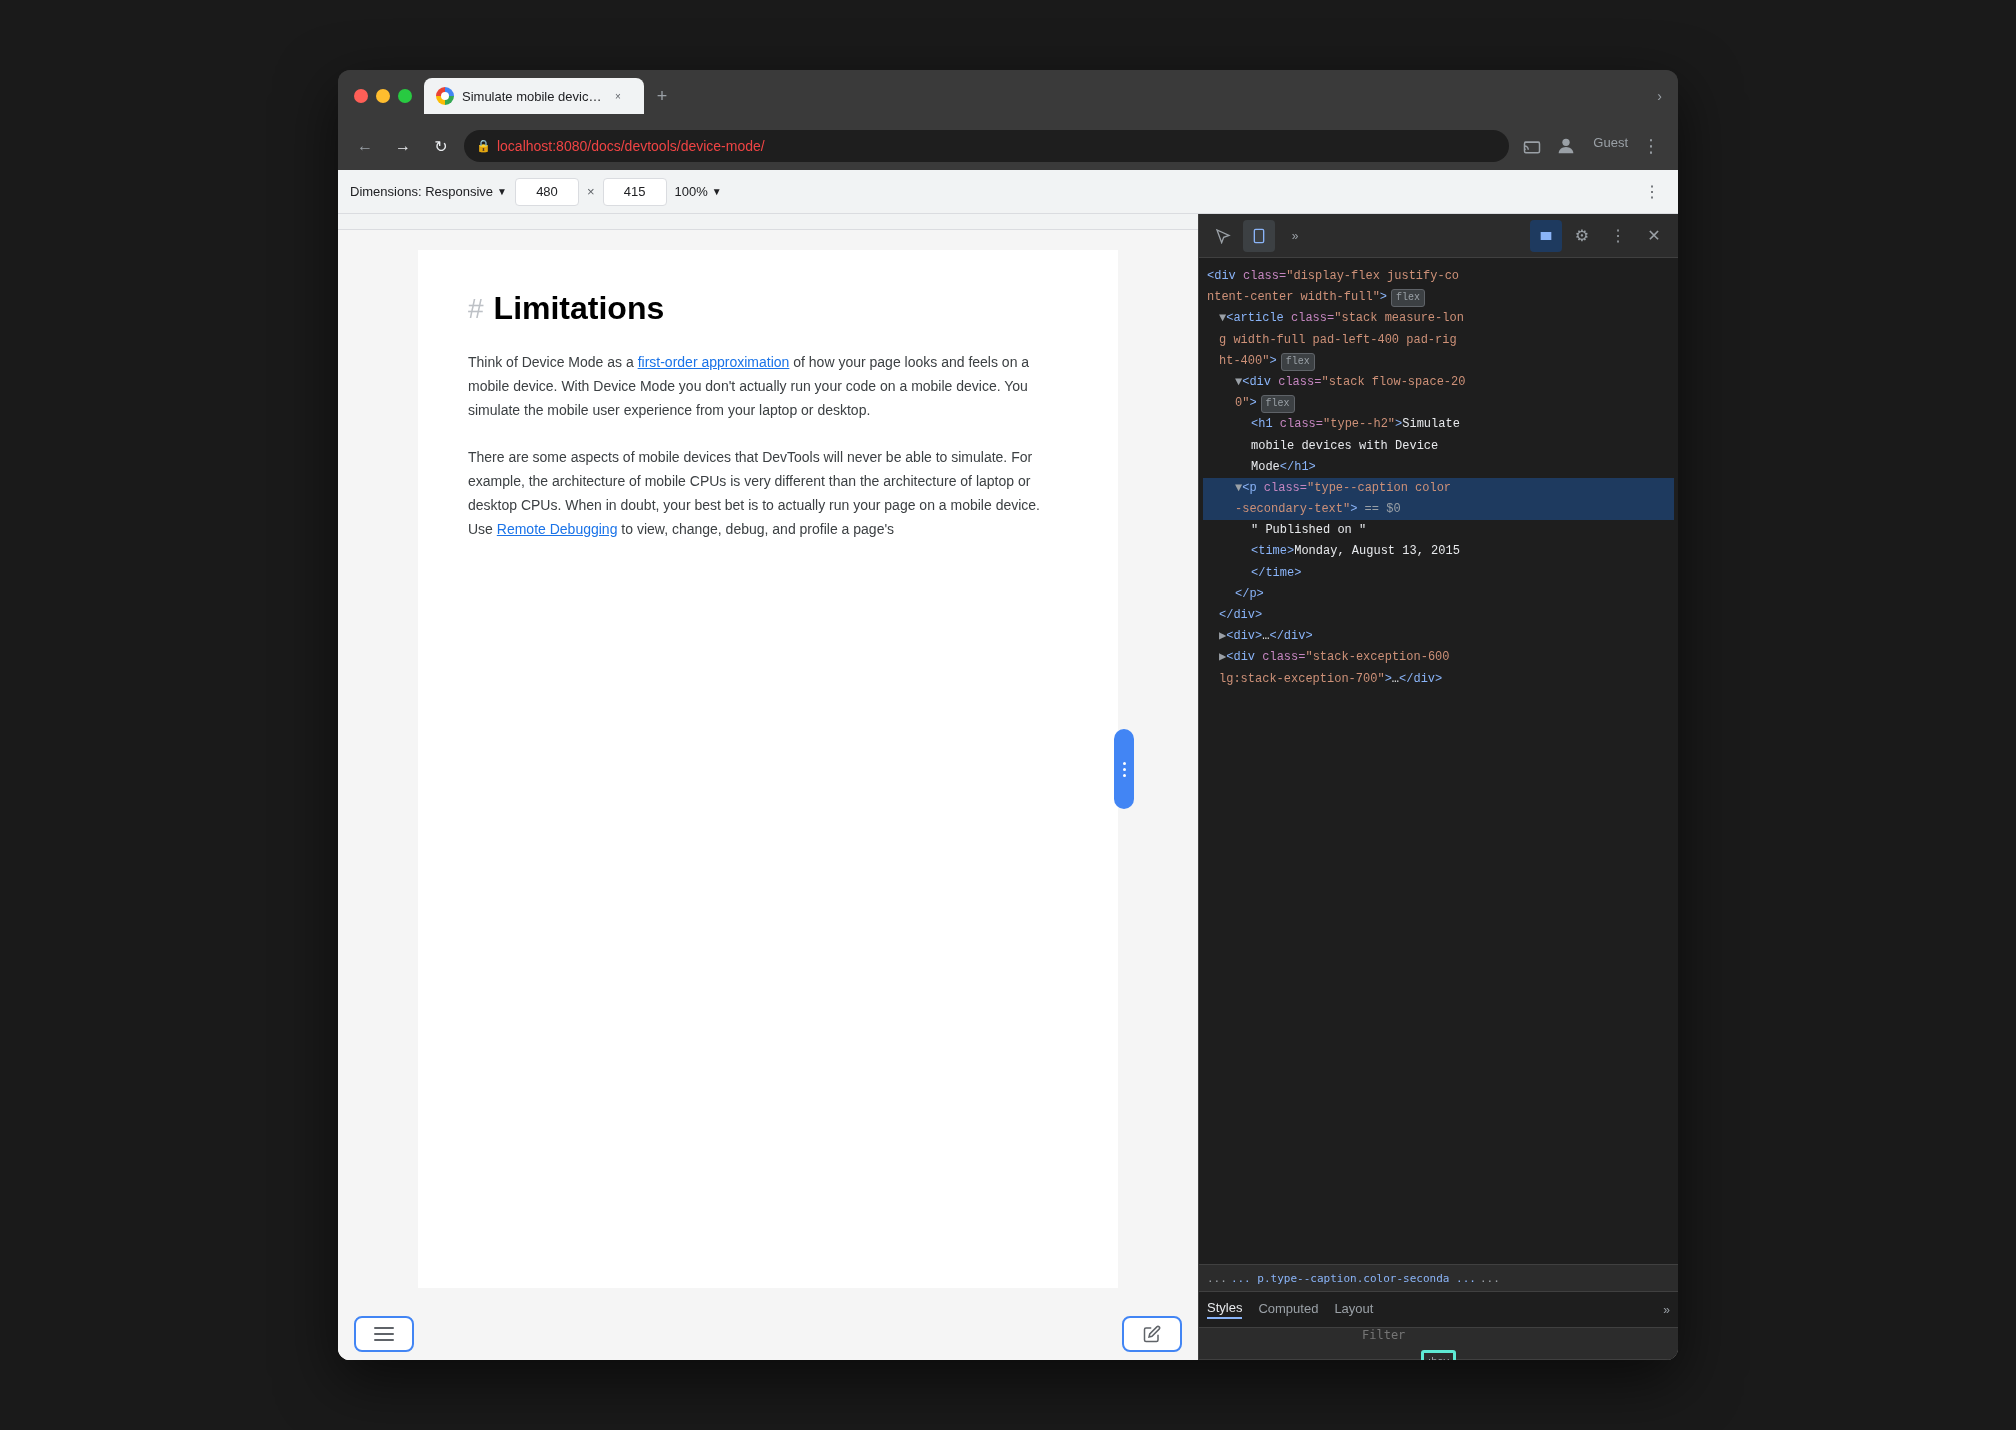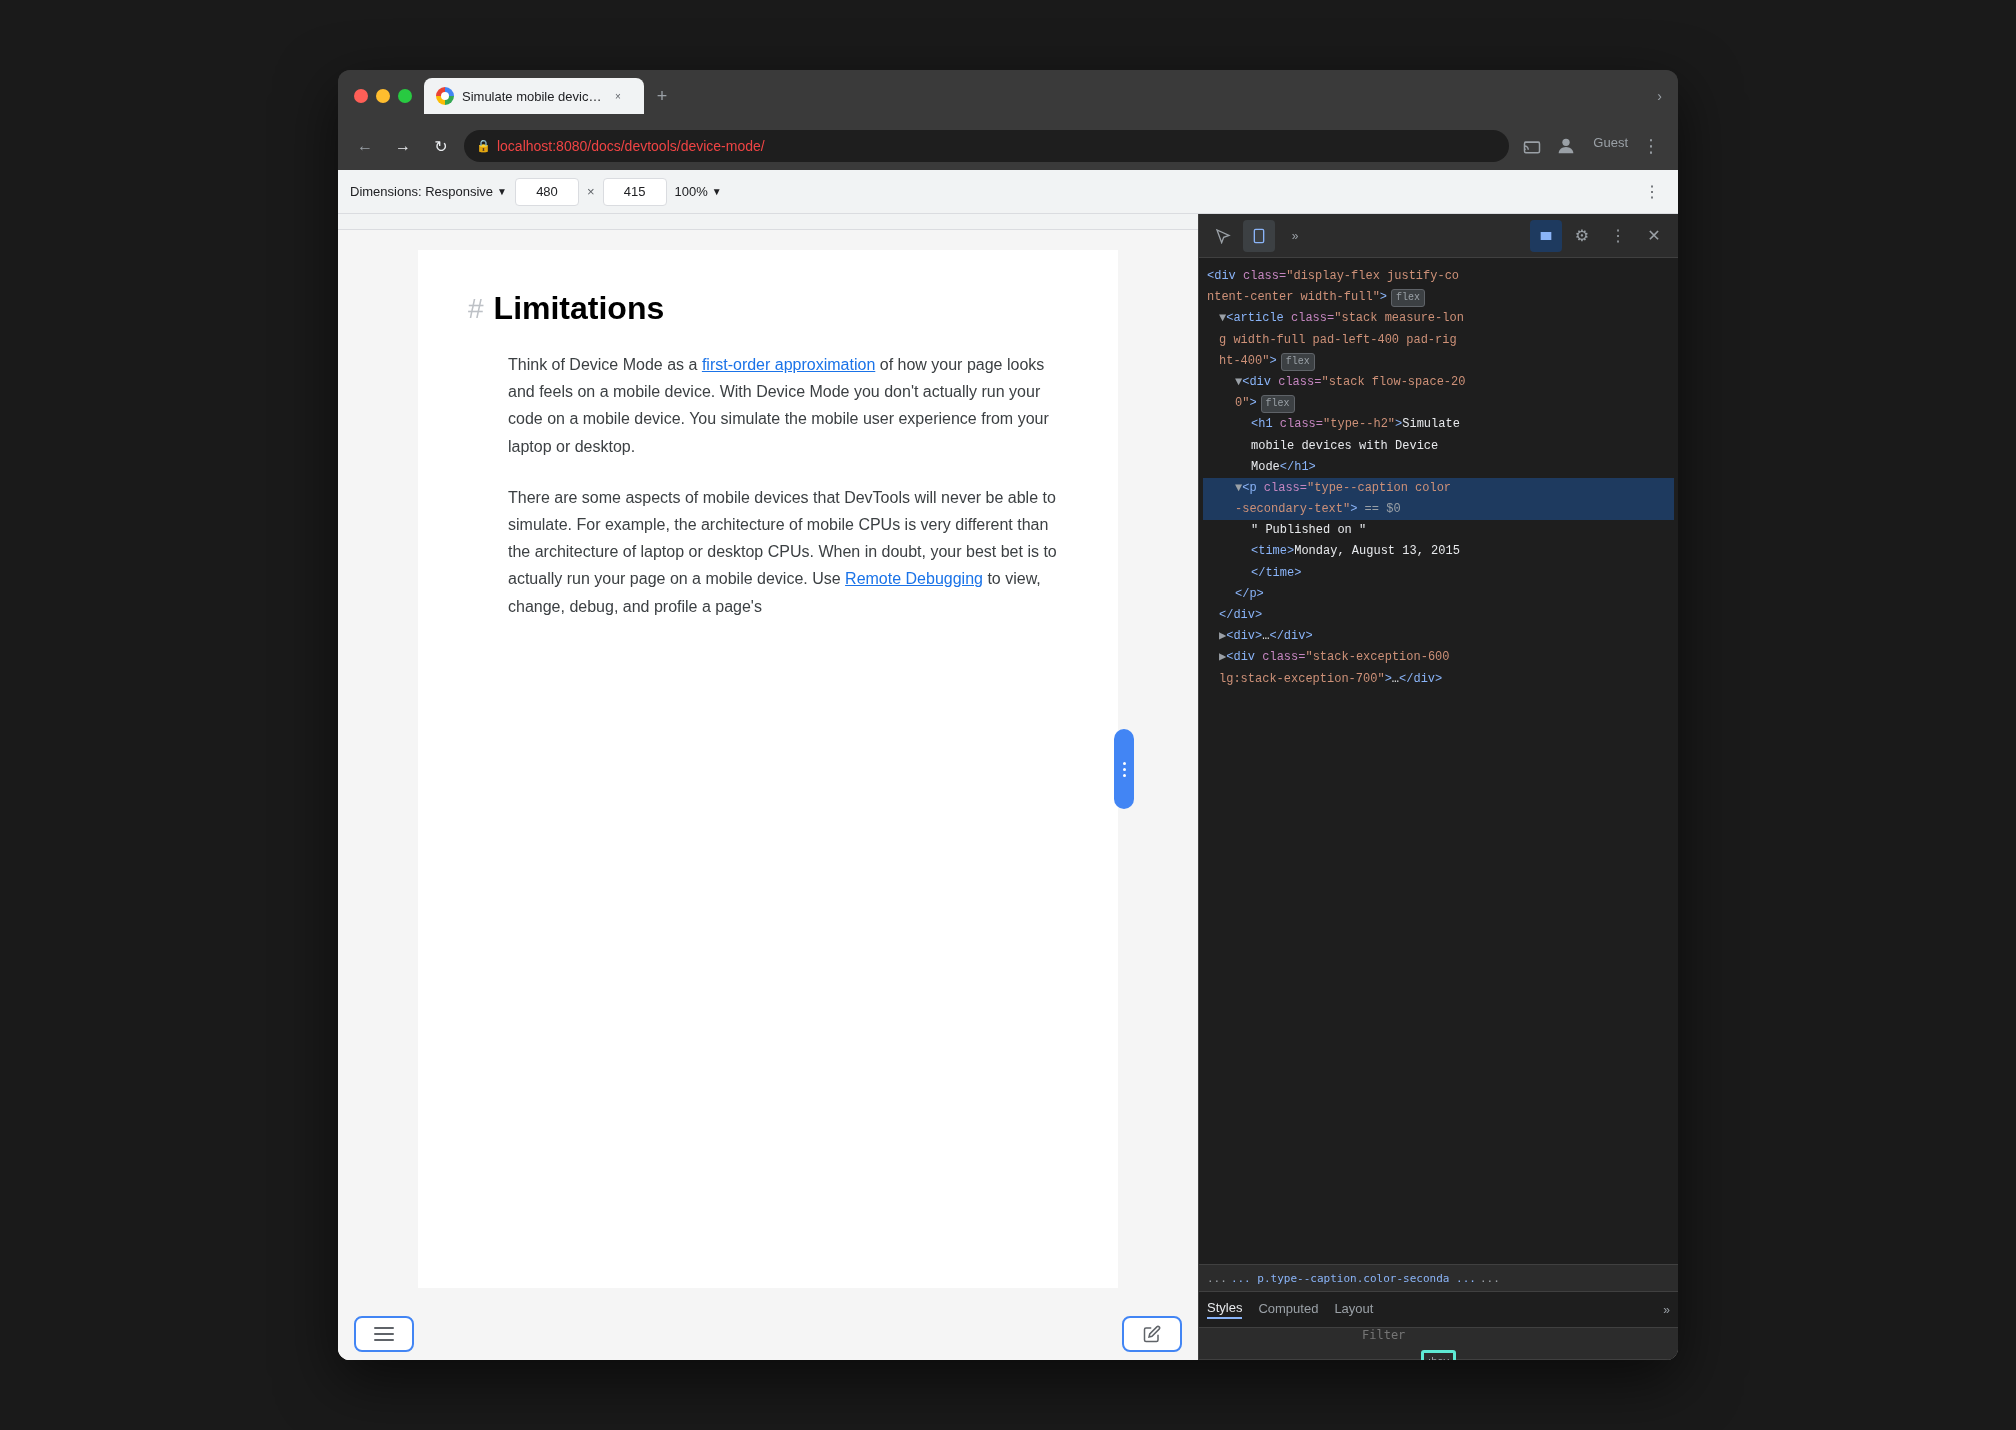--- a/index.html
+++ b/index.html
@@ -267,25 +267,24 @@
       color: #bdc1c6;
       font-size: 28px;
       font-weight: 300;
     }
     .heading-text {
       font-size: 32px;
       font-weight: 600;
       color: #000000;
     }
     .page-paragraph {
-      font-size: 16px;
+      font-size: 14px;
       line-height: 1.7;
       color: #3c4043;
       margin-bottom: 24px;
-      margin-left: 40px;
     }
     .page-link {
       color: #1a73e8;
       text-decoration: underline;
     }
     
     .drag-handle-right {
       position: absolute;
       right: -16px;
       top: 50%;

